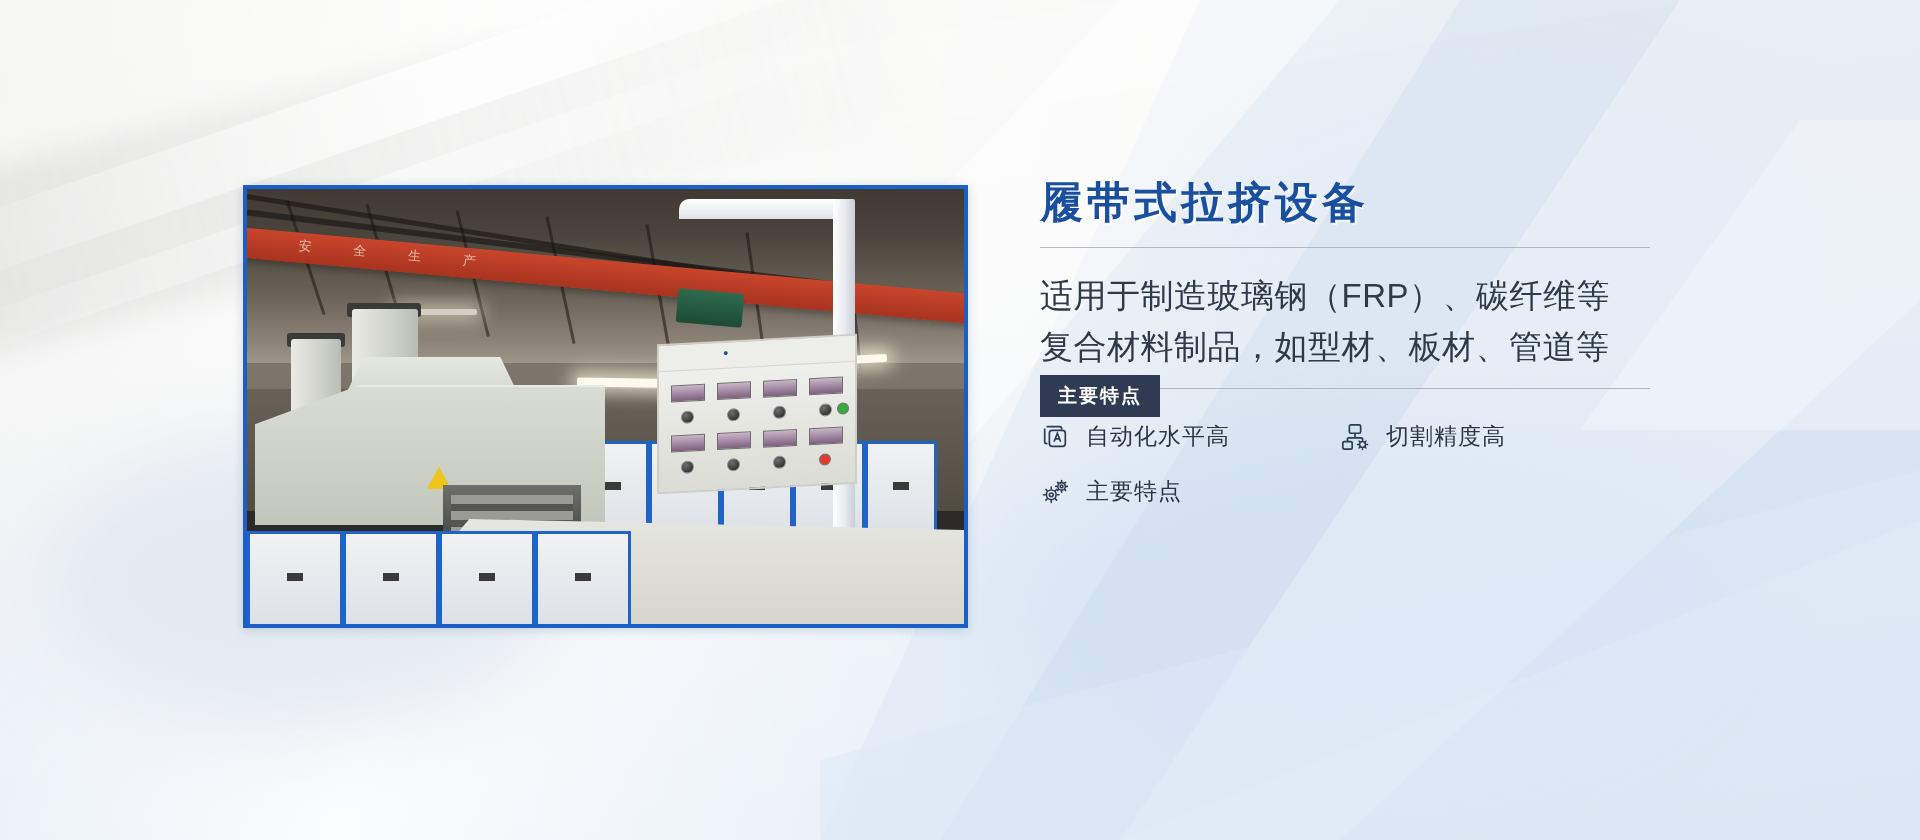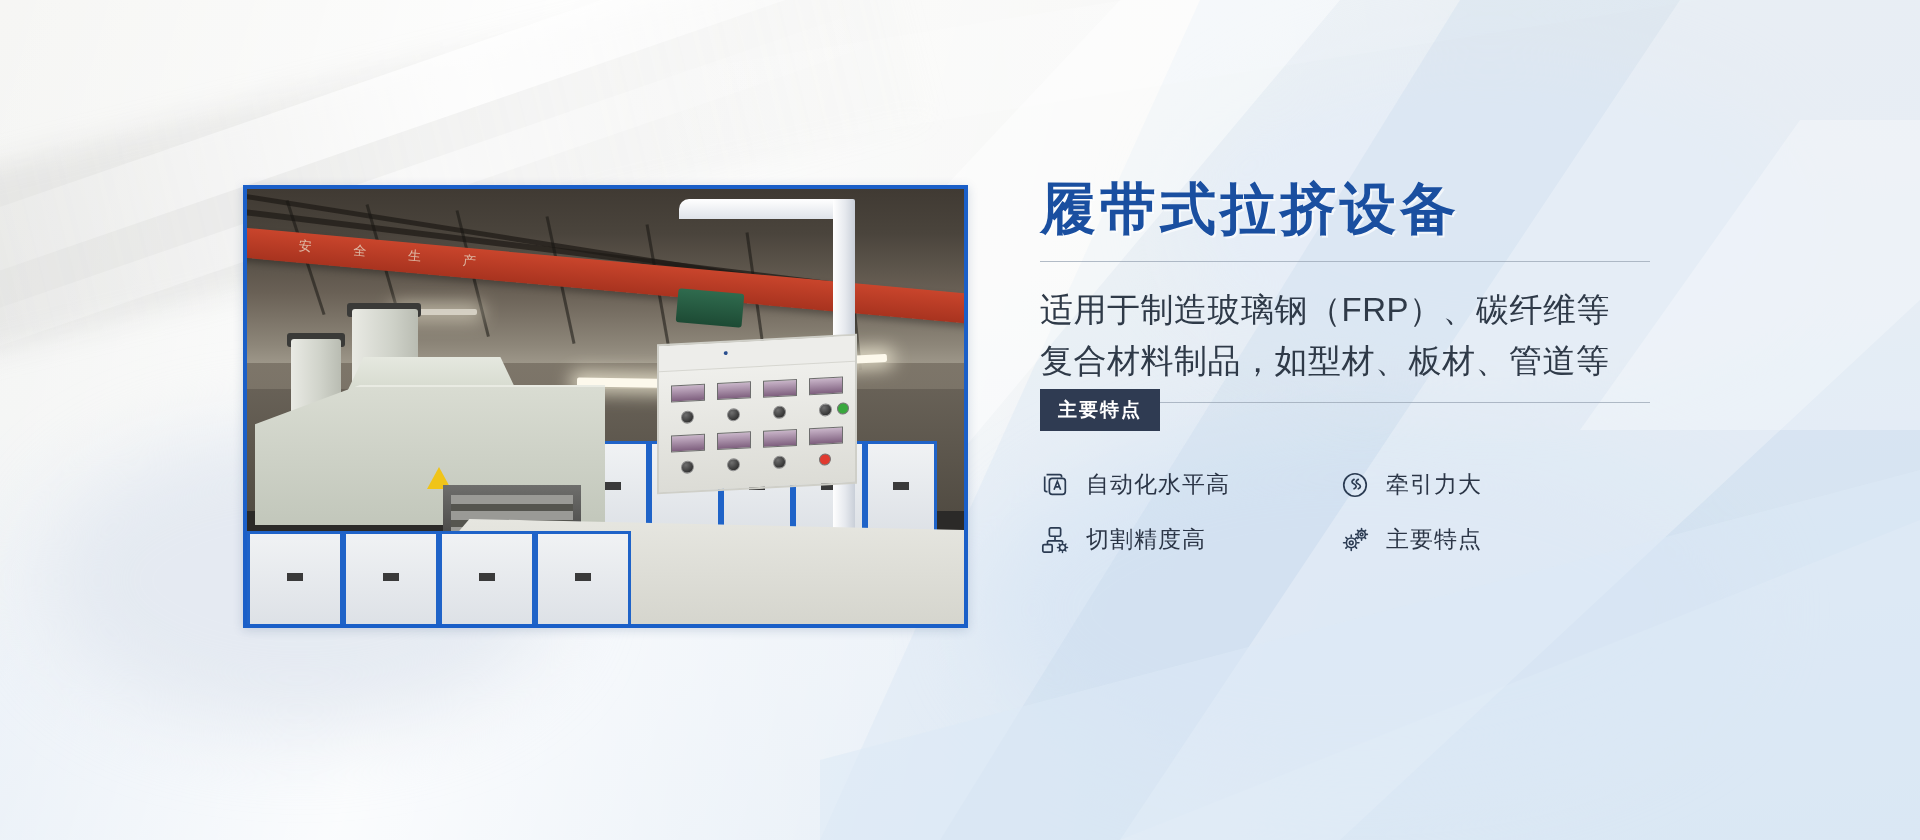--- a/index.html
+++ b/index.html
@@ -192,39 +192,38 @@
   }
 
   
   .content { position:absolute; left:1040px; top:180px; width:660px; }
 
   .rule { height:1px; background:#9aa6b4; opacity:.75; }
   .rule.top  { width:610px; margin-bottom:22px; }
   .rule.mid  { width:610px; margin-top:16px; }
 
   .title {
-    font-size:56px; font-weight:bold; color:#1a4fa0;
+    font-size:43px; font-weight:bold; color:#1a4fa0;
     letter-spacing:4px; line-height:1.05;
     text-shadow:2px 2px 0 rgba(255,255,255,.65);
     margin-bottom:22px; white-space:nowrap;
   }
   .subtitle {
     font-size:33px; color:#2f3a48; line-height:1.55;
     letter-spacing:.5px; width:600px;
   }
 
   .badge-wrap { position:relative; height:46px; margin-top:-14px; }
   .badge {
     display:inline-block; background:#2f3b52; color:#ffffff;
     font-size:19px; font-weight:bold; letter-spacing:2px;
     padding:8px 18px;
   }
 
   .features {
-    margin-top:34px;
     display:grid; grid-template-columns:300px 300px;
     row-gap:24px; column-gap:0px;
   }
   .feature { display:flex; align-items:center; gap:16px; }
   .feature .ico { width:30px; height:30px; flex:0 0 30px; color:#2b3b52; }
   .feature .ico svg { width:30px; height:30px; display:block; }
   .feature .lbl {
     font-size:23px; color:#2b3546; letter-spacing:1px; white-space:nowrap;
   }
 </style>
@@ -351,30 +350,20 @@
           <svg viewBox="0 0 32 32" fill="none" stroke="currentColor" stroke-width="1.8">
             <path d="M7 5h14a2 2 0 0 1 2 2v1"></path>
             <path d="M5 7v14a2 2 0 0 0 2 2h1"></path>
             <rect x="10" y="9" width="17" height="17" rx="3"></rect>
             <path d="M15 21l3.5-9 3.5 9M16.2 18h4.6"></path>
           </svg>
         </span>
         <span class="lbl">自动化水平高</span>
       </div>
 
-      <div class="feature">
-        <span class="ico">
-          <svg viewBox="0 0 32 32" fill="none" stroke="currentColor" stroke-width="1.8">
-            <circle cx="16" cy="16" r="12"></circle>
-            <path d="M15 10c-3 1.4-3 3.6 0 5s3 3.6 0 5" stroke-linecap="round"></path>
-            <path d="M19.5 10c-3 1.4-3 3.6 0 5s3 3.6 0 5" stroke-linecap="round"></path>
-          </svg>
-        </span>
-        <span class="lbl">牵引力大</span>
-      </div>
 
 
       <div class="feature">
         <span class="ico">
           <svg viewBox="0 0 32 32" fill="none" stroke="currentColor" stroke-width="1.8">
             <rect x="10" y="3" width="12" height="9" rx="1.5"></rect>
             <path d="M16 12v5M8 17h16M8 17v4M24 17v2"></path>
             <rect x="3" y="21" width="10" height="8" rx="1.5"></rect>
             <circle cx="24" cy="24" r="3.2"></circle>
             <path d="M24 19.6v-1M24 29.4v-1M19.6 24h-1M29.4 24h-1M21 21l-.7-.7M27.7 27.7l-.7-.7M21 27l-.7.7M27.7 20.3l-.7.7" stroke-width="1.5" stroke-linecap="round"></path>

